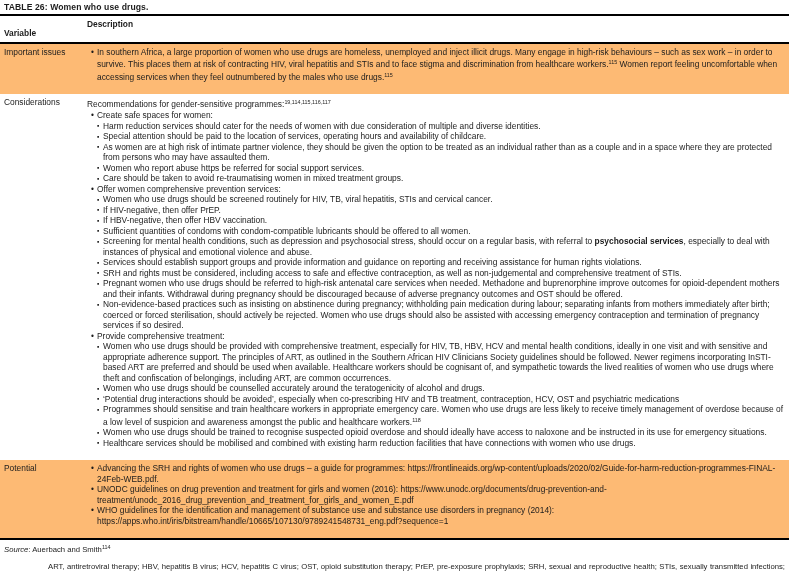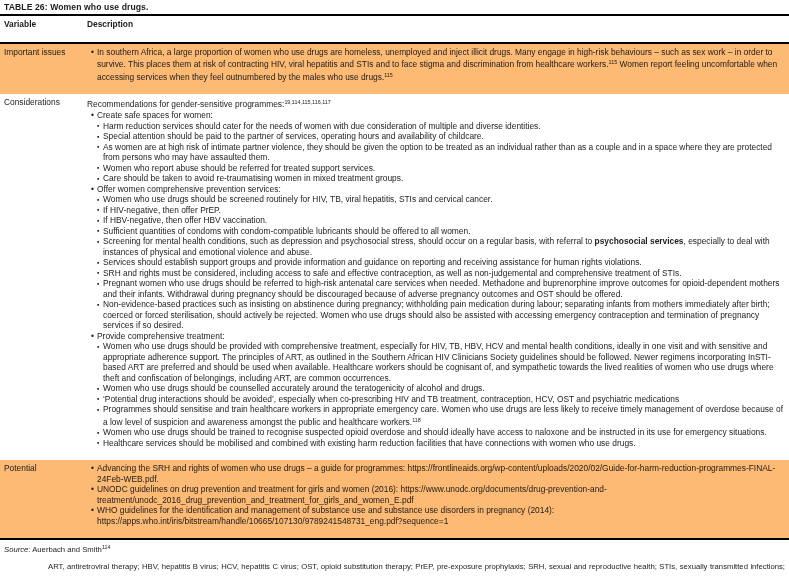--- a/index.html
+++ b/index.html
@@ -9,21 +9,21 @@
     position:relative;
   }
   .title { font-size:8.6px; font-weight:bold; padding:2px 0 2px 4px; letter-spacing:0.1px; }
   .rule { border-top:2px solid #000; height:0; }
   .rule-bottom { border-top:2.4px solid #000; }
   .header-row, .row { display:flex; }
   .var-cell {
     flex:0 0 87px; width:87px; box-sizing:border-box;
     padding:3px 3px 3px 4px; font-size:8.4px; line-height:10.5px;
   }
-  .hdr { font-weight:bold; padding-top:3px; padding-bottom:2px; }
+  .hdr { font-weight:bold; padding-top:12px; padding-bottom:2px; }
   .desc-cell {
     flex:1; padding:3px 6px 12px 0; font-size:8.4px; line-height:10.5px;
     box-sizing:border-box;
   }
   .row.shaded { background:#fdba74; }
   .item { position:relative; overflow-wrap:anywhere; }
   .lvl0 { padding-left:0; }
   .lvl1 { padding-left:10px; }
   .lvl2 { padding-left:16px; }
   .bullet { position:absolute; }
@@ -56,23 +56,23 @@
         <div class="desc-cell">
           <div class="item lvl1"><span class="bullet b1">•</span><span>In southern Africa, a large proportion of women who use drugs are homeless, unemployed and inject illicit drugs. Many engage in high-risk behaviours – such as sex work – in order to survive. This places them at risk of contracting HIV, viral hepatitis and STIs and to face stigma and discrimination from healthcare workers.</span><span class="sup">115</span><span> Women report feeling uncomfortable when accessing services when they feel outnumbered by the males who use drugs.</span><span class="sup">115</span></div>
         </div>
       </div>
       <div class="row">
         <div class="var-cell">Considerations</div>
         <div class="desc-cell">
           <div class="item lvl0"><span>Recommendations for gender-sensitive programmes:</span><span class="sup">19,114,115,116,117</span></div>
           <div class="item lvl1"><span class="bullet b1">•</span><span>Create safe spaces for women:</span></div>
           <div class="item lvl2"><span class="bullet b2">▪</span><span>Harm reduction services should cater for the needs of women with due consideration of multiple and diverse identities.</span></div>
-          <div class="item lvl2"><span class="bullet b2">▪</span><span>Special attention should be paid to the partner of services, operating hours and availability of childcare.</span></div>
+          <div class="item lvl2"><span class="bullet b2">▪</span><span>Special attention should be paid to the location of services, operating hours and availability of childcare.</span></div>
           <div class="item lvl2"><span class="bullet b2">▪</span><span>As women are at high risk of intimate partner violence, they should be given the option to be treated as an individual rather than as a couple and in a space where they are protected from persons who may have assaulted them.</span></div>
-          <div class="item lvl2"><span class="bullet b2">▪</span><span>Women who report abuse should be referred for treated support services.</span></div>
+          <div class="item lvl2"><span class="bullet b2">▪</span><span>Women who report abuse https be referred for social support services.</span></div>
           <div class="item lvl2"><span class="bullet b2">▪</span><span>Care should be taken to avoid re-traumatising women in mixed treatment groups.</span></div>
           <div class="item lvl1"><span class="bullet b1">•</span><span>Offer women comprehensive prevention services:</span></div>
           <div class="item lvl2"><span class="bullet b2">▪</span><span>Women who use drugs should be screened routinely for HIV, TB, viral hepatitis, STIs and cervical cancer.</span></div>
           <div class="item lvl2"><span class="bullet b2">▪</span><span>If HIV-negative, then offer PrEP.</span></div>
           <div class="item lvl2"><span class="bullet b2">▪</span><span>If HBV-negative, then offer HBV vaccination.</span></div>
           <div class="item lvl2"><span class="bullet b2">▪</span><span>Sufficient quantities of condoms with condom-compatible lubricants should be offered to all women.</span></div>
           <div class="item lvl2"><span class="bullet b2">▪</span><span>Screening for mental health conditions, such as depression and psychosocial stress, should occur on a regular basis, with referral to </span><span class="bold">psychosocial services</span><span>, especially to deal with instances of physical and emotional violence and abuse.</span></div>
           <div class="item lvl2"><span class="bullet b2">▪</span><span>Services should establish support groups and provide information and guidance on reporting and receiving assistance for human rights violations.</span></div>
           <div class="item lvl2"><span class="bullet b2">▪</span><span>SRH and rights must be considered, including access to safe and effective contraception, as well as non-judgemental and comprehensive treatment of STIs.</span></div>
           <div class="item lvl2"><span class="bullet b2">▪</span><span>Pregnant women who use drugs should be referred to high-risk antenatal care services when needed. Methadone and buprenorphine improve outcomes for opioid-dependent mothers and their infants. Withdrawal during pregnancy should be discouraged because of adverse pregnancy outcomes and OST should be offered.</span></div>

